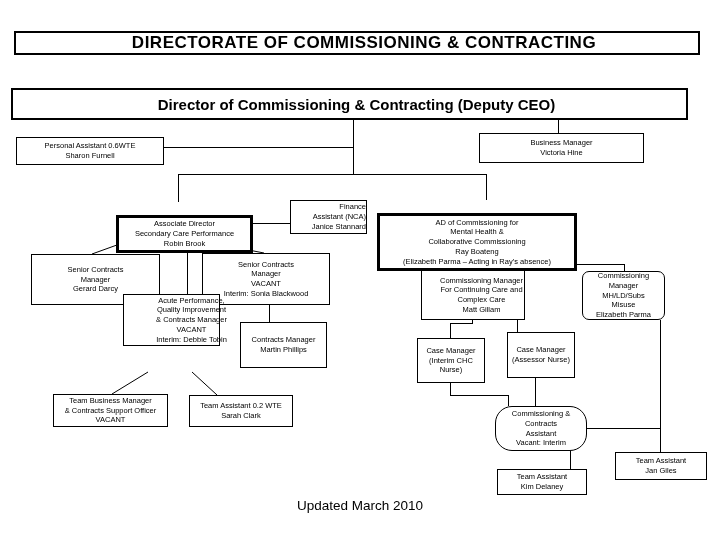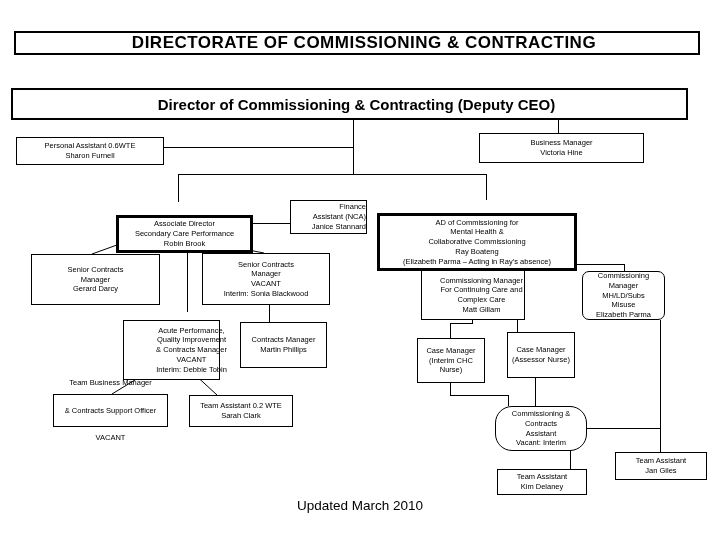--- a/index.html
+++ b/index.html
@@ -25,27 +25,27 @@
   #n-title    { left:14px;  top:31px;  width:686px; height:24px; font-size:17px; letter-spacing:0.5px; }
   #n-director { left:11px;  top:88px;  width:677px; height:32px; font-size:15px; }
 
   #n-pa       { left:16px;  top:137px; width:148px; height:28px; }
   #n-bm       { left:479px; top:133px; width:165px; height:30px; }
   #n-assoc    { left:116px; top:202px; width:137px; height:38px; }
   #n-finance  { left:290px; top:200px; width:77px;  height:34px;align-items:flex-end; }
   #n-adc      { left:377px; top:200px; width:200px; height:58px; }
   #n-darcy    { left:31px;  top:254px; width:129px; height:51px; }
   #n-sonia    { left:202px; top:253px; width:128px; height:52px; }
-  #n-acute    { left:123px; top:320px; width:97px;  height:60px;padding-left:40px; }
+  #n-acute    { left:123px; top:294px; width:97px;  height:52px;padding-left:40px; }
   #n-phillips { left:240px; top:322px; width:87px;  height:46px; }
   #n-gillam   { left:421px; top:270px; width:104px; height:50px;padding-left:17px; }
   #n-parma    { left:582px; top:271px; width:83px;  height:49px;border-radius:7px; }
   #n-chc      { left:417px; top:338px; width:68px;  height:45px; }
   #n-assessor { left:507px; top:332px; width:68px;  height:46px; }
-  #n-tbm      { left:53px;  top:394px; width:115px; height:33px;gap:18px; }
+  #n-tbm      { left:53px;  top:394px; width:115px; height:33px; }
   #n-clark    { left:189px; top:395px; width:104px; height:32px; }
   #n-ccassist { left:495px; top:406px; width:92px;  height:45px;border-radius:17px; }
   #n-delaney  { left:497px; top:469px; width:90px;  height:26px; }
   #n-giles    { left:615px; top:452px; width:92px;  height:28px; }
 
   #footer-note {
     position:absolute; left:0; right:0; top:498px; text-align:center;
     font-size:13.5px; z-index:2;
   }
 </style>

